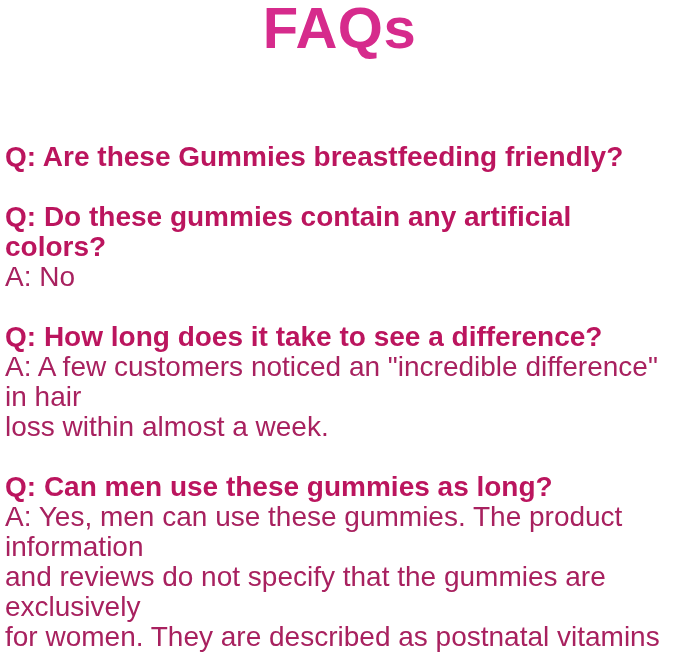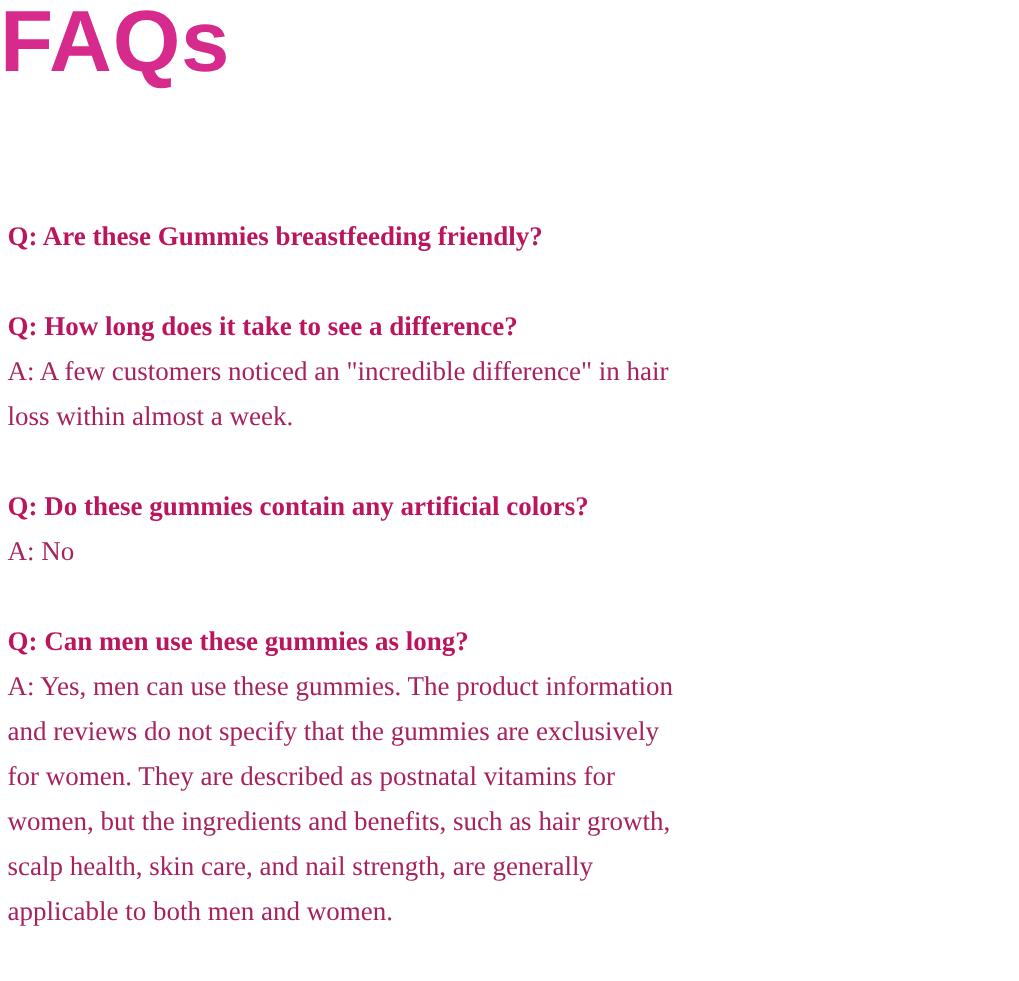--- a/index.html
+++ b/index.html
@@ -9,41 +9,40 @@
   body {
     width: 679px;
     height: 654px;
     background: #ffffff;
     overflow: hidden;
     font-family: "Liberation Sans", sans-serif;
   }
   .faq-title {
     margin: 0;
     padding-top: 2px;
-    text-align: left;
+    text-align: center;
     font-size: 58px;
     line-height: 52px;
     font-weight: 700;
     letter-spacing: 0.5px;
     color: #d62b8c;
   }
   .faq-list {
     margin-top: 88px;
     padding-left: 5px;
     padding-right: 6px;
   }
   .faq-item {
     margin: 0 0 30px 0;
   }
   .faq-question, .faq-answer {
     margin: 0;
-    font-size: 18px;
+    font-size: 28px;
     line-height: 30px;
     white-space: pre-line;
-    font-family: Liberation Serif, serif;
   }
   .faq-question {
     font-weight: 700;
     color: #bb155e;
   }
   .faq-answer {
     font-weight: 400;
     color: #a8215f;
   }
 </style>
@@ -52,28 +51,28 @@
 
 <h1 class="faq-title">FAQs</h1>
 
 <section class="faq-list">
 
   <div class="faq-item">
     <p class="faq-question">Q: Are these Gummies breastfeeding friendly?</p>
   </div>
 
   <div class="faq-item">
+    <p class="faq-question">Q: Do these gummies contain any artificial colors?</p>
+    <p class="faq-answer">A: No</p>
+  </div>
+
+  <div class="faq-item">
     <p class="faq-question">Q: How long does it take to see a difference?</p>
     <p class="faq-answer">A: A few customers noticed an "incredible difference" in hair
 loss within almost a week.</p>
-  </div>
-
-  <div class="faq-item">
-    <p class="faq-question">Q: Do these gummies contain any artificial colors?</p>
-    <p class="faq-answer">A: No</p>
   </div>
 
   <div class="faq-item">
     <p class="faq-question">Q: Can men use these gummies as long?</p>
     <p class="faq-answer">A: Yes, men can use these gummies. The product information
 and reviews do not specify that the gummies are exclusively
 for women. They are described as postnatal vitamins for
 women, but the ingredients and benefits, such as hair growth,
 scalp health, skin care, and nail strength, are generally
 applicable to both men and women.</p>

